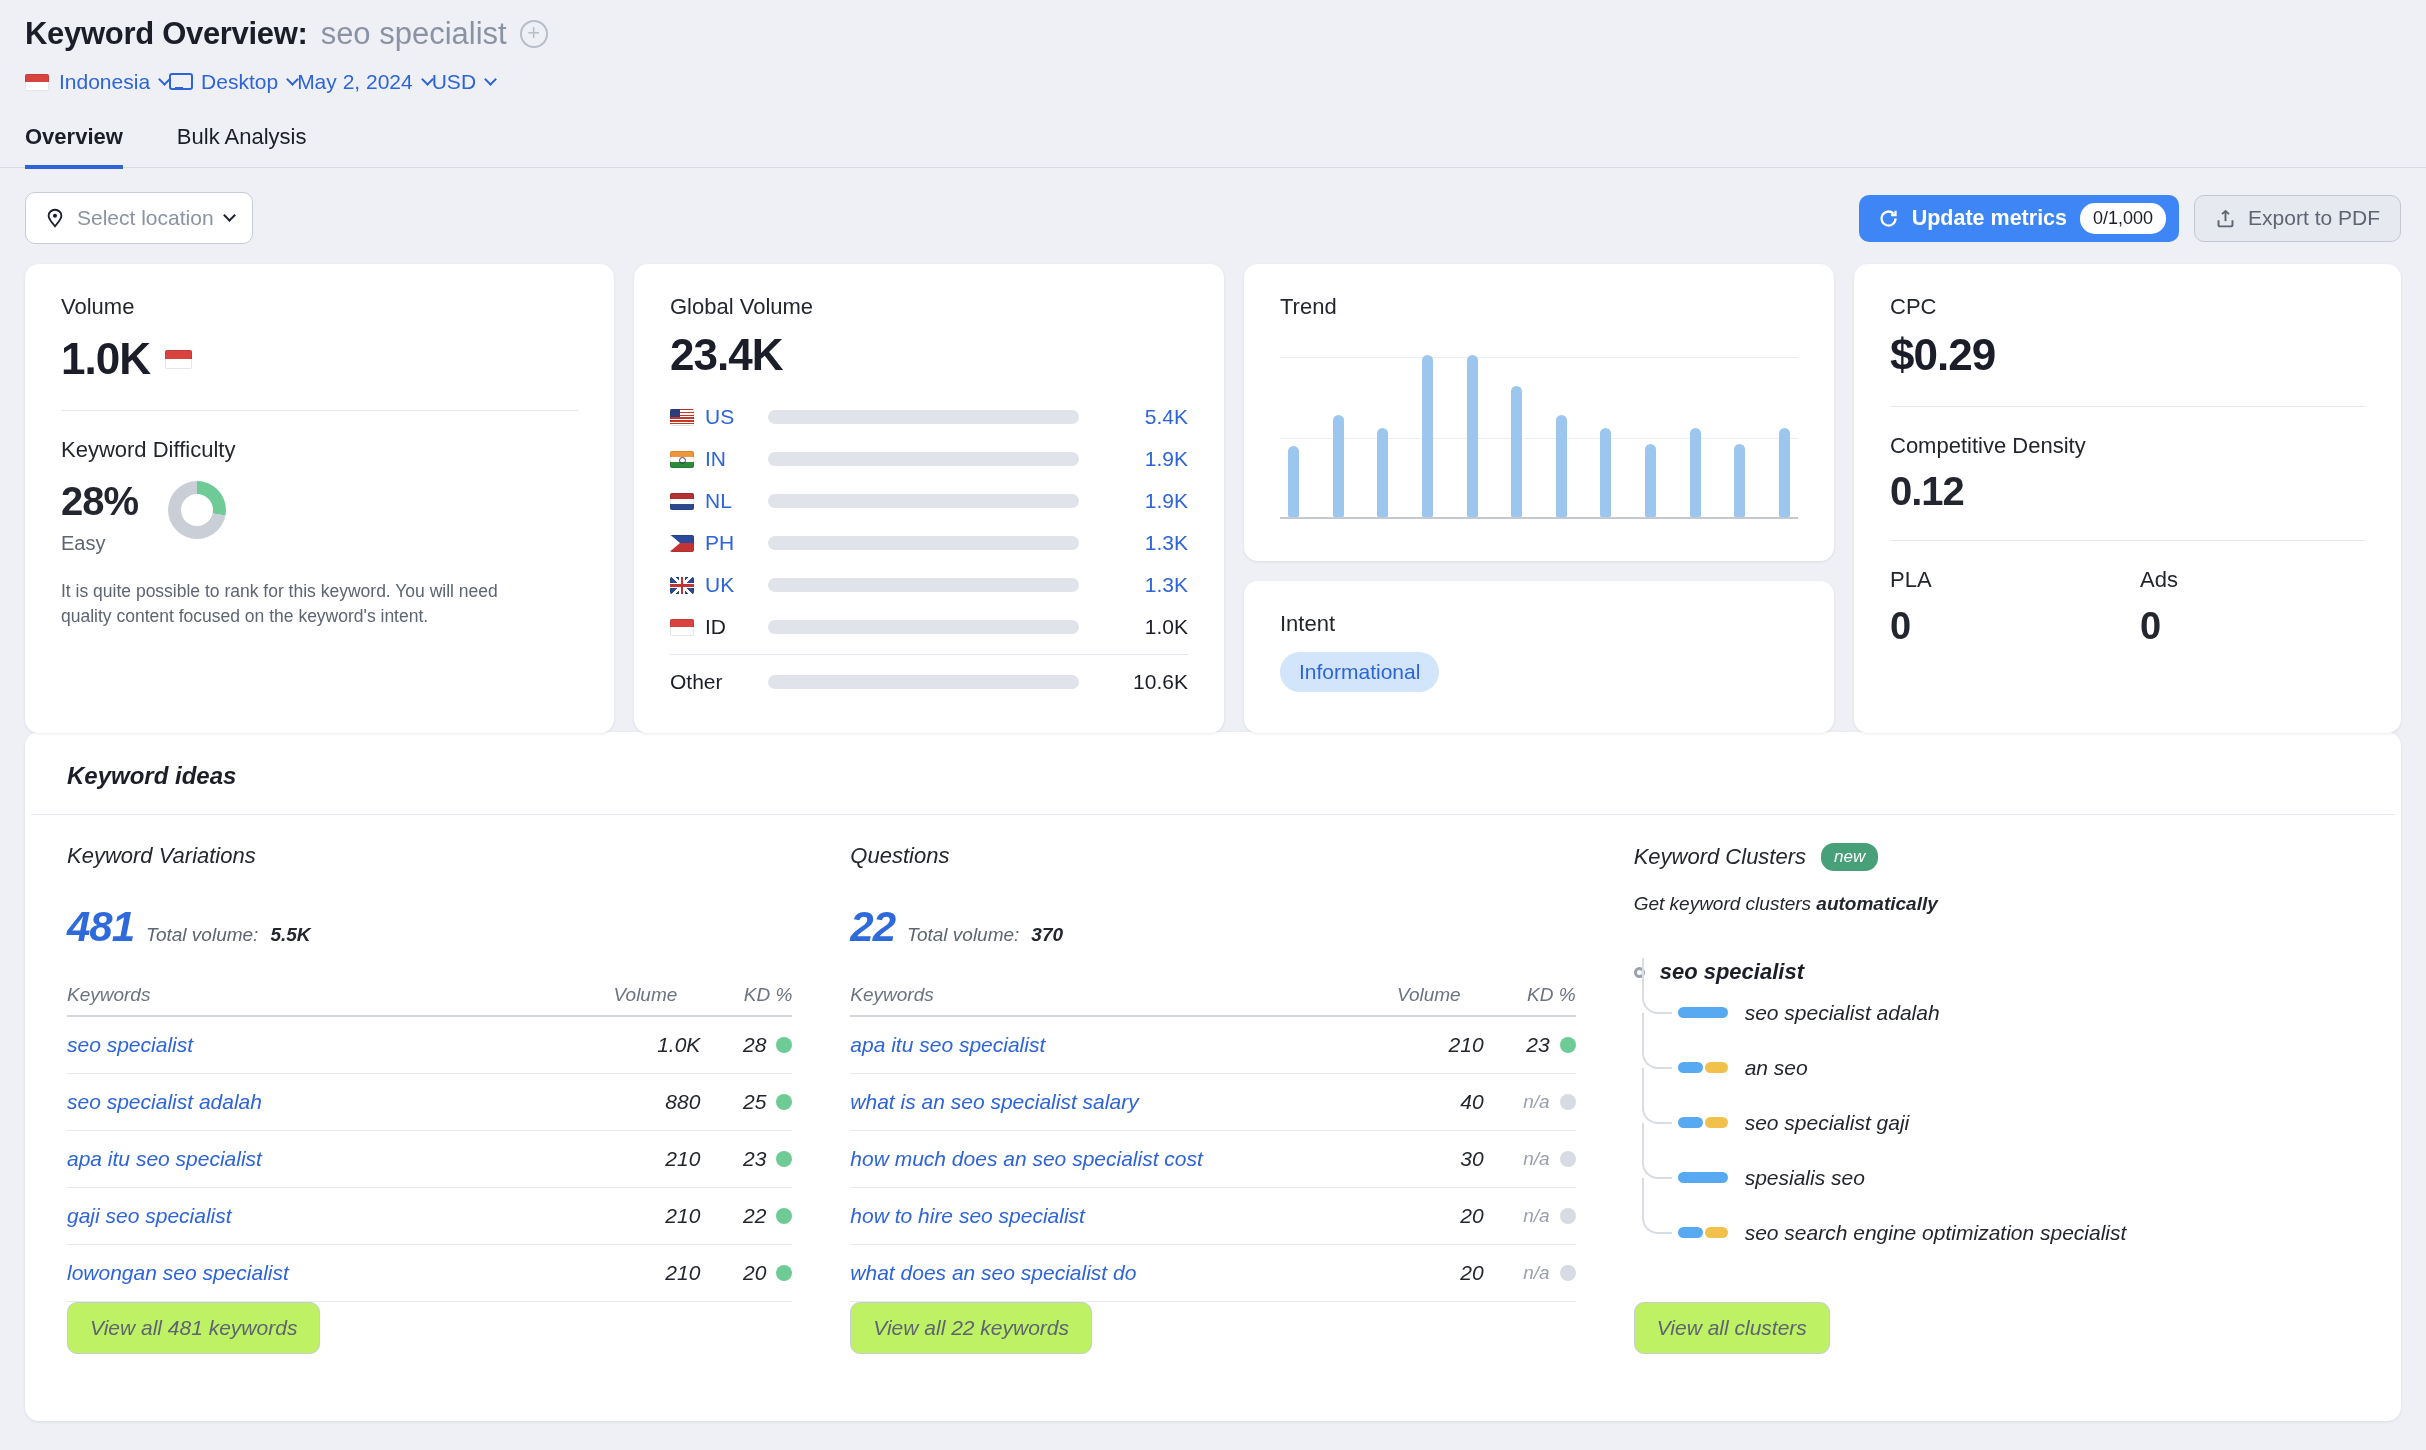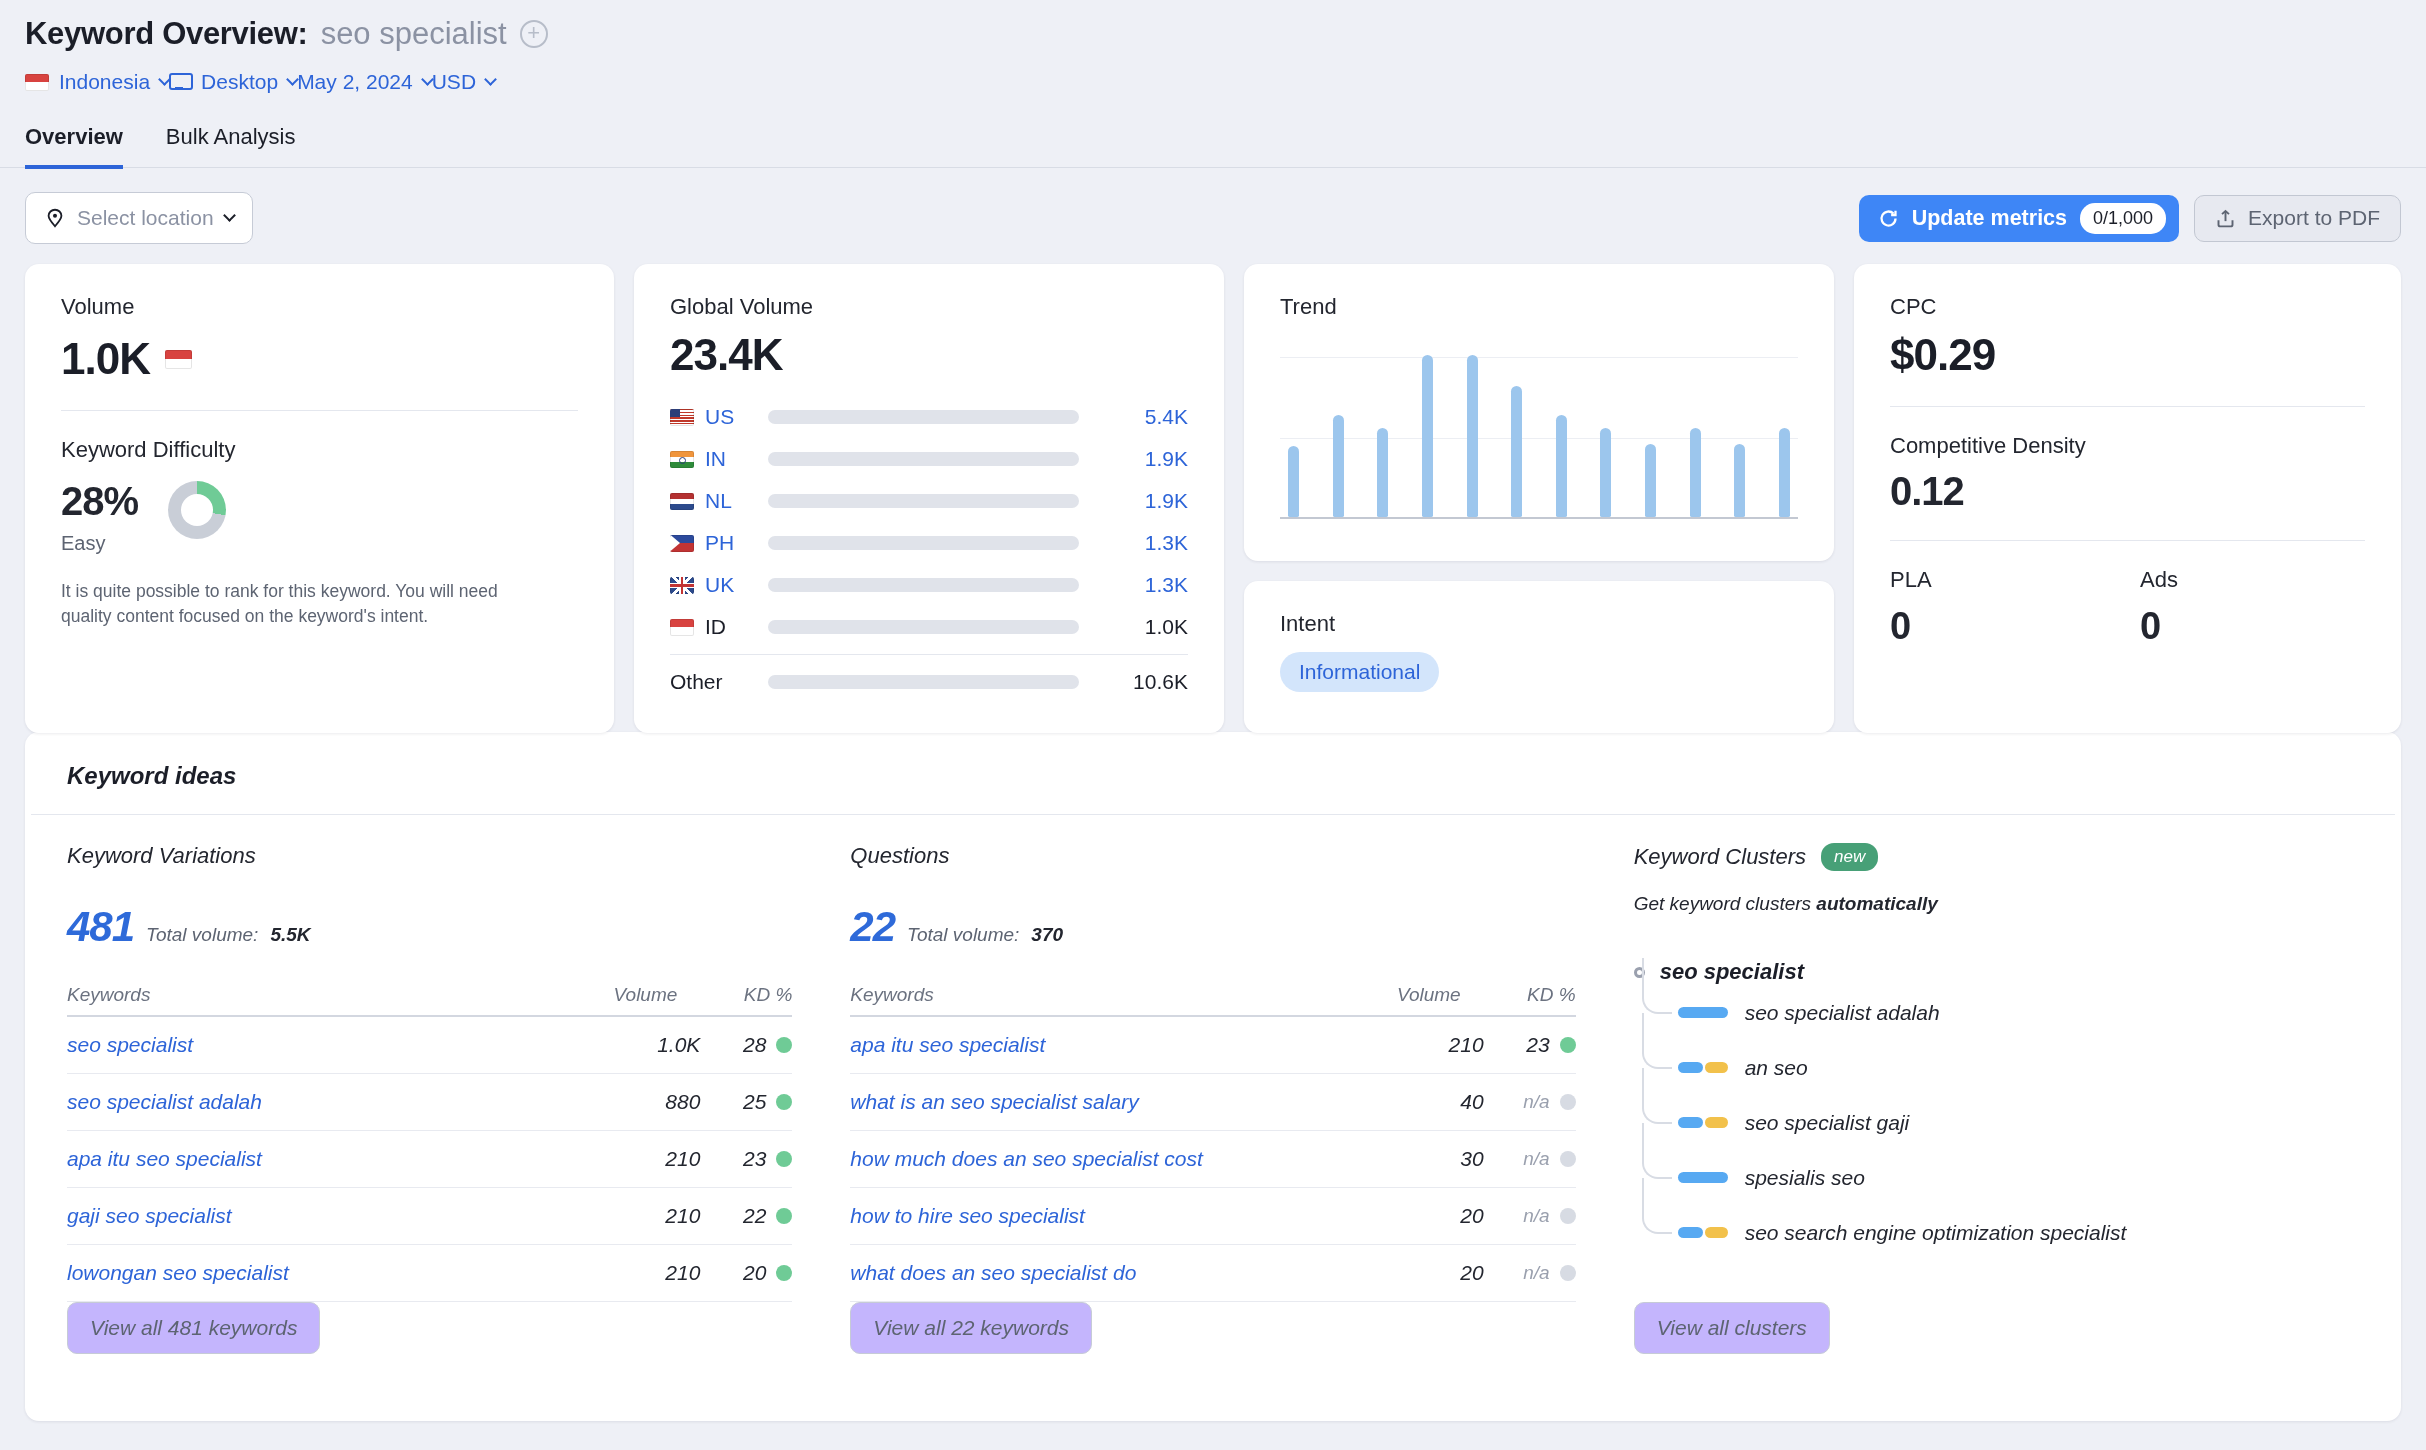--- a/index.html
+++ b/index.html
@@ -50,21 +50,21 @@
     linear-gradient(to right,transparent 44%,#c23434 44% 56%,transparent 56%); }
 
   
   .monitor-ic { width:22px; height:20px; position:relative; flex:none; }
   .monitor-ic::before { content:""; position:absolute; left:0; top:1px; width:20px; height:13px;
     border:2px solid #2d64d8; border-radius:3px; }
   .monitor-ic::after { content:""; position:absolute; left:6px; top:15px; width:8px; height:2px;
     background:#2d64d8; box-shadow:3px 3px 0 -1px #2d64d8,-3px 3px 0 -1px #2d64d8; }
 
   
-  .tabs-row { margin:30px -25px 0; padding:0 25px; display:flex; gap:43px; border-bottom:1px solid #d8dce5; }
+  .tabs-row { margin:30px -25px 0; padding:0 25px; display:flex; gap:54px; border-bottom:1px solid #d8dce5; }
   .tab { font-size:22px; color:#1b1e28; padding-bottom:15px; cursor:pointer; border-bottom:4px solid transparent; margin-bottom:-2px; }
   .tab.active { font-weight:bold; border-bottom-color:#2d64d8; }
 
   
   .controls-row { margin-top:24px; display:flex; justify-content:space-between; align-items:center; }
   .btn { display:flex; align-items:center; cursor:pointer; }
   .btn-select { gap:11px; height:52px; padding:0 18px; background:#fff; border:1px solid #c6cbd6;
     border-radius:10px; color:#8b92a3; font-size:21px; }
   .right-buttons { display:flex; gap:15px; }
   .btn-update { gap:13px; height:47px; padding:0 13px 0 19px; background:#3e86f6; border-radius:10px;
@@ -135,21 +135,21 @@
   .tbl-header { display:flex; margin-top:24px; height:42px; align-items:center; font-size:19px;
     color:#6b7280; border-bottom:2px solid #d3d7e0;gap:23px; }
   .th-kw { flex:1; } .th-vol { width:90px; text-align:right; } .th-kd { width:92px; text-align:right; }
   .tbl-row { display:flex; align-items:center; height:57px; border-bottom:1px solid #e8eaf0; font-size:21px; }
   .td-kw { flex:1; color:#2d64d8; cursor:pointer; }
   .td-vol { width:90px; text-align:right; color:#23262f; }
   .td-kd { width:92px; display:flex; justify-content:flex-end; align-items:center; gap:10px; }
   .dot { width:16px; height:16px; border-radius:50%; flex:none; }
   .dot.green { background:#6fcb96; } .dot.gray { background:#d7dbe3; }
   .kd-na { color:#9aa0ae; font-size:19px; }
-  .view-btn { margin-top:auto; align-self:flex-start; height:52px; padding:0 22px; background:#c4b5fd;
+  .view-btn { margin-top:auto; align-self:flex-start; height:52px; padding:0 22px; background:#bef264;
     border:1px solid #c6cbd6; border-radius:10px; color:#5d6472; font-size:21px; display:flex; align-items:center; cursor:pointer; }
 
   
   .cl-head { display:flex; align-items:center; gap:15px; }
   .badge-new { background:#47a077; color:#fff; font-size:17px; padding:4px 13px; border-radius:13px; }
   .cl-sub { margin-top:22px; font-size:19px; color:#23262f; }
   .cl-sub b { font-weight:bold; }
   .cl-tree { margin-top:44px; }
   .cl-root { display:flex; align-items:center; gap:15px; font-size:22px; font-weight:bold; color:#1b1e28; }
   .root-dot { width:11px; height:11px; border-radius:50%; border:3px solid #9aa0ae; background:#fff; flex:none; }

